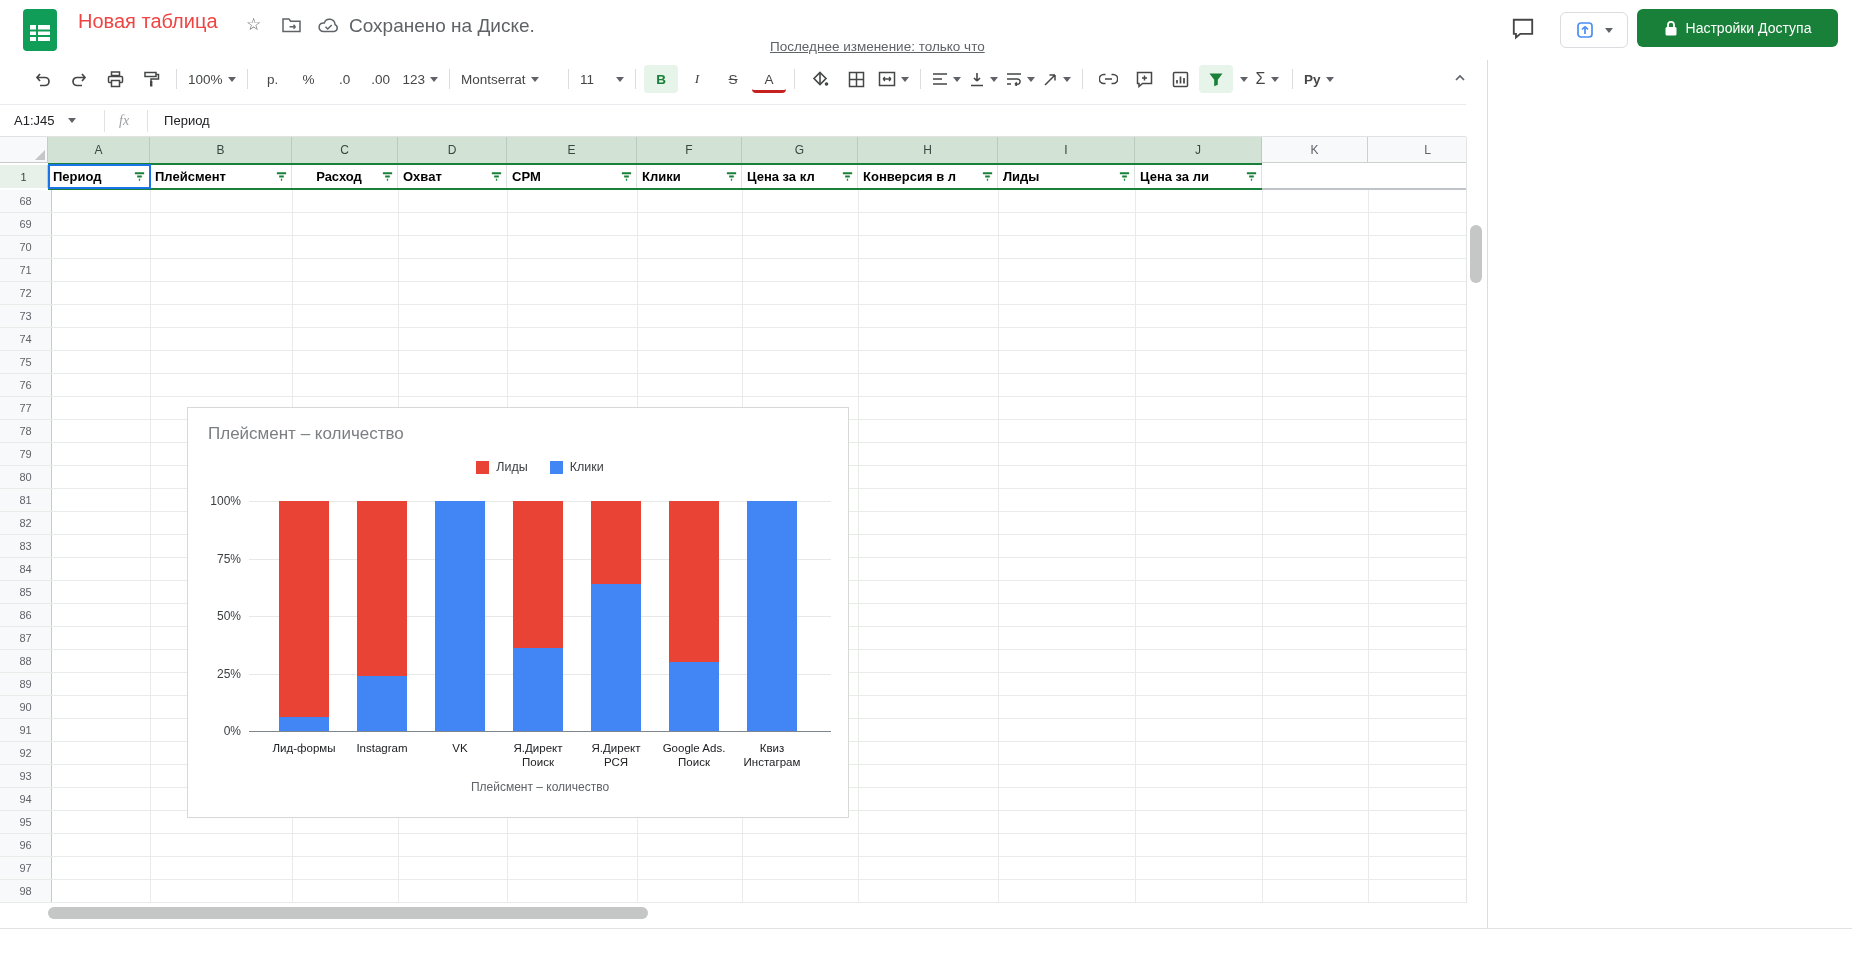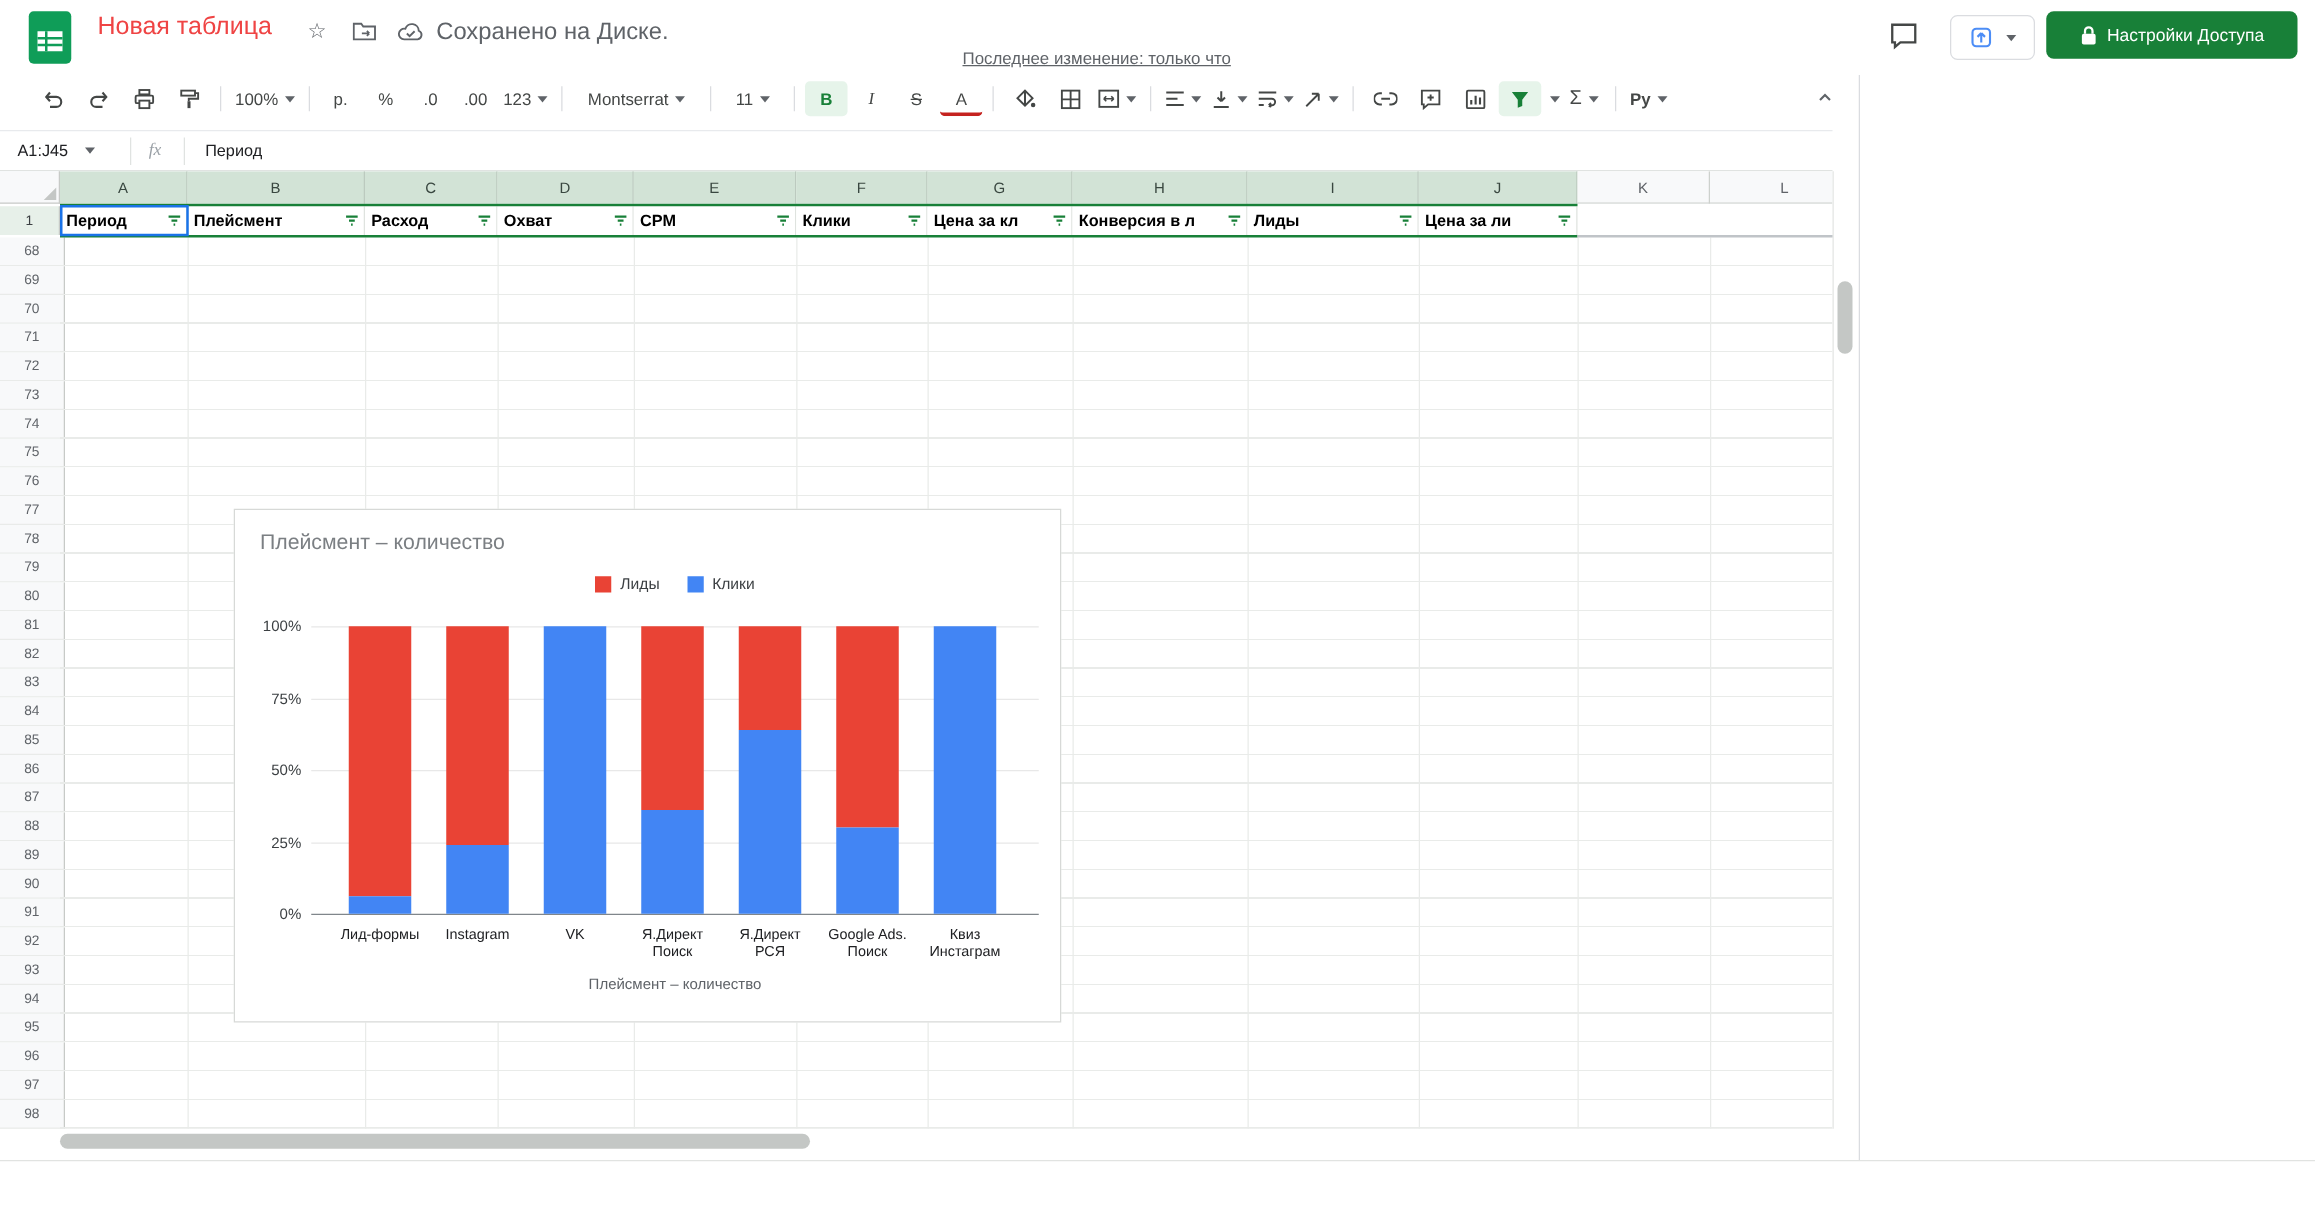--- a/index.html
+++ b/index.html
@@ -210,26 +210,26 @@
     <span class="tdiv"></span>
     <span class="tbtn">р.</span>
     <span class="tbtn">%</span>
     <span class="tbtn">.0</span>
     <span class="tbtn">.00</span>
     <span class="tbtn">
         <span>123</span>
         <span class="dcaret"></span>
       </span>
     <span class="tdiv"></span>
-    <span class="tbtn" style="width:96px;justify-content:center">
+    <span class="tbtn" style="width:96px;justify-content:flex-start">
         <span>Montserrat</span>
         <span class="dcaret"></span>
       </span>
     <span class="tdiv"></span>
-    <span class="tbtn" style="width:44px;">
+    <span class="tbtn" style="width:44px;justify-content:space-between">
         <span>11</span>
         <span class="dcaret"></span>
       </span>
     <span class="tdiv"></span>
     <span class="tbtn green">B</span>
     <span class="tbtn" style="font-style:italic;font-family:'Liberation Serif',serif">I</span>
     <span class="tbtn" style="text-decoration:line-through">S</span>
     <span class="tbtn" style="border-bottom:3px solid #c5221f;height:22px;margin-top:3px">A</span>
     <span class="tdiv"></span>
     <span class="tbtn">
@@ -357,21 +357,21 @@
         </span>
       </div>
       <div class="hcell" style="left: 150px; width: 142px;">
         <span class="hlabel">Плейсмент</span>
         <span class="fbtn">
           <svg width="13" height="13" viewBox="0 0 14 14">
             <path d="M2 3.5h10M4.5 7h5M6.3 10.5h1.4" stroke="#188038" stroke-width="2" fill="none"></path>
           </svg>
         </span>
       </div>
-      <div class="hcell" style="left: 292px; width: 106px;">
+      <div class="hcell" style="left: 292px; width: 106px; text-align: center;">
         <span class="hlabel">Расход</span>
         <span class="fbtn">
           <svg width="13" height="13" viewBox="0 0 14 14">
             <path d="M2 3.5h10M4.5 7h5M6.3 10.5h1.4" stroke="#188038" stroke-width="2" fill="none"></path>
           </svg>
         </span>
       </div>
       <div class="hcell" style="left: 398px; width: 109px;">
         <span class="hlabel">Охват</span>
         <span class="fbtn">

